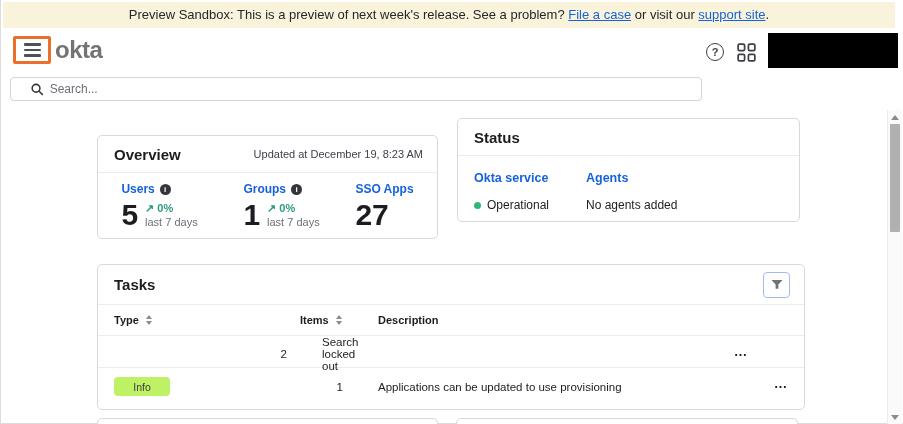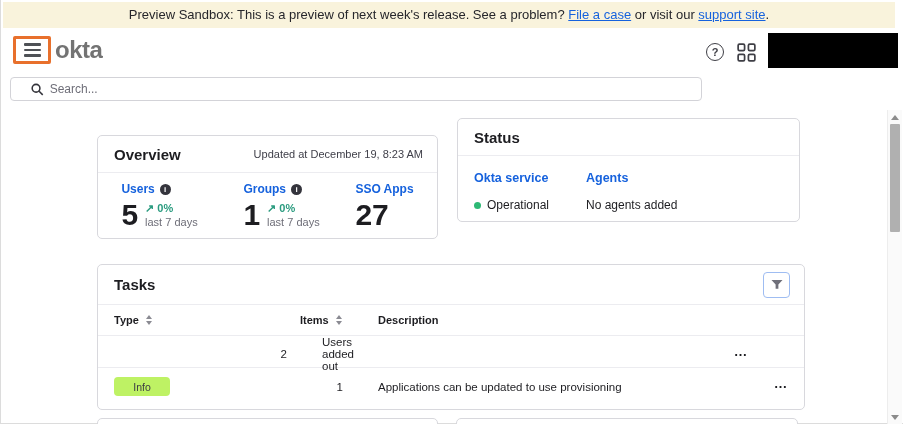--- a/index.html
+++ b/index.html
@@ -240,21 +240,21 @@
         <span class="sort-icon">
           <i class="up"></i>
           <i class="dn"></i>
         </span>
       </span>
     <span class="th-cell desc-cell">Description</span>
     <span></span>
   </div>
   <div class="t-row t-data r1">
     <span class="items-cell">2</span>
-    <span class="desc-cell">Users added out</span>
+    <span class="desc-cell">Search locked out</span>
     <button class="kebab">⋯</button>
   </div>
   <div class="t-row t-data r2">
     <span><span class="badge info">Info</span></span>
     <span class="items-cell">1</span>
     <span class="desc-cell">Applications can be updated to use provisioning</span>
     <button class="kebab">⋯</button>
   </div>
 </section>
 

